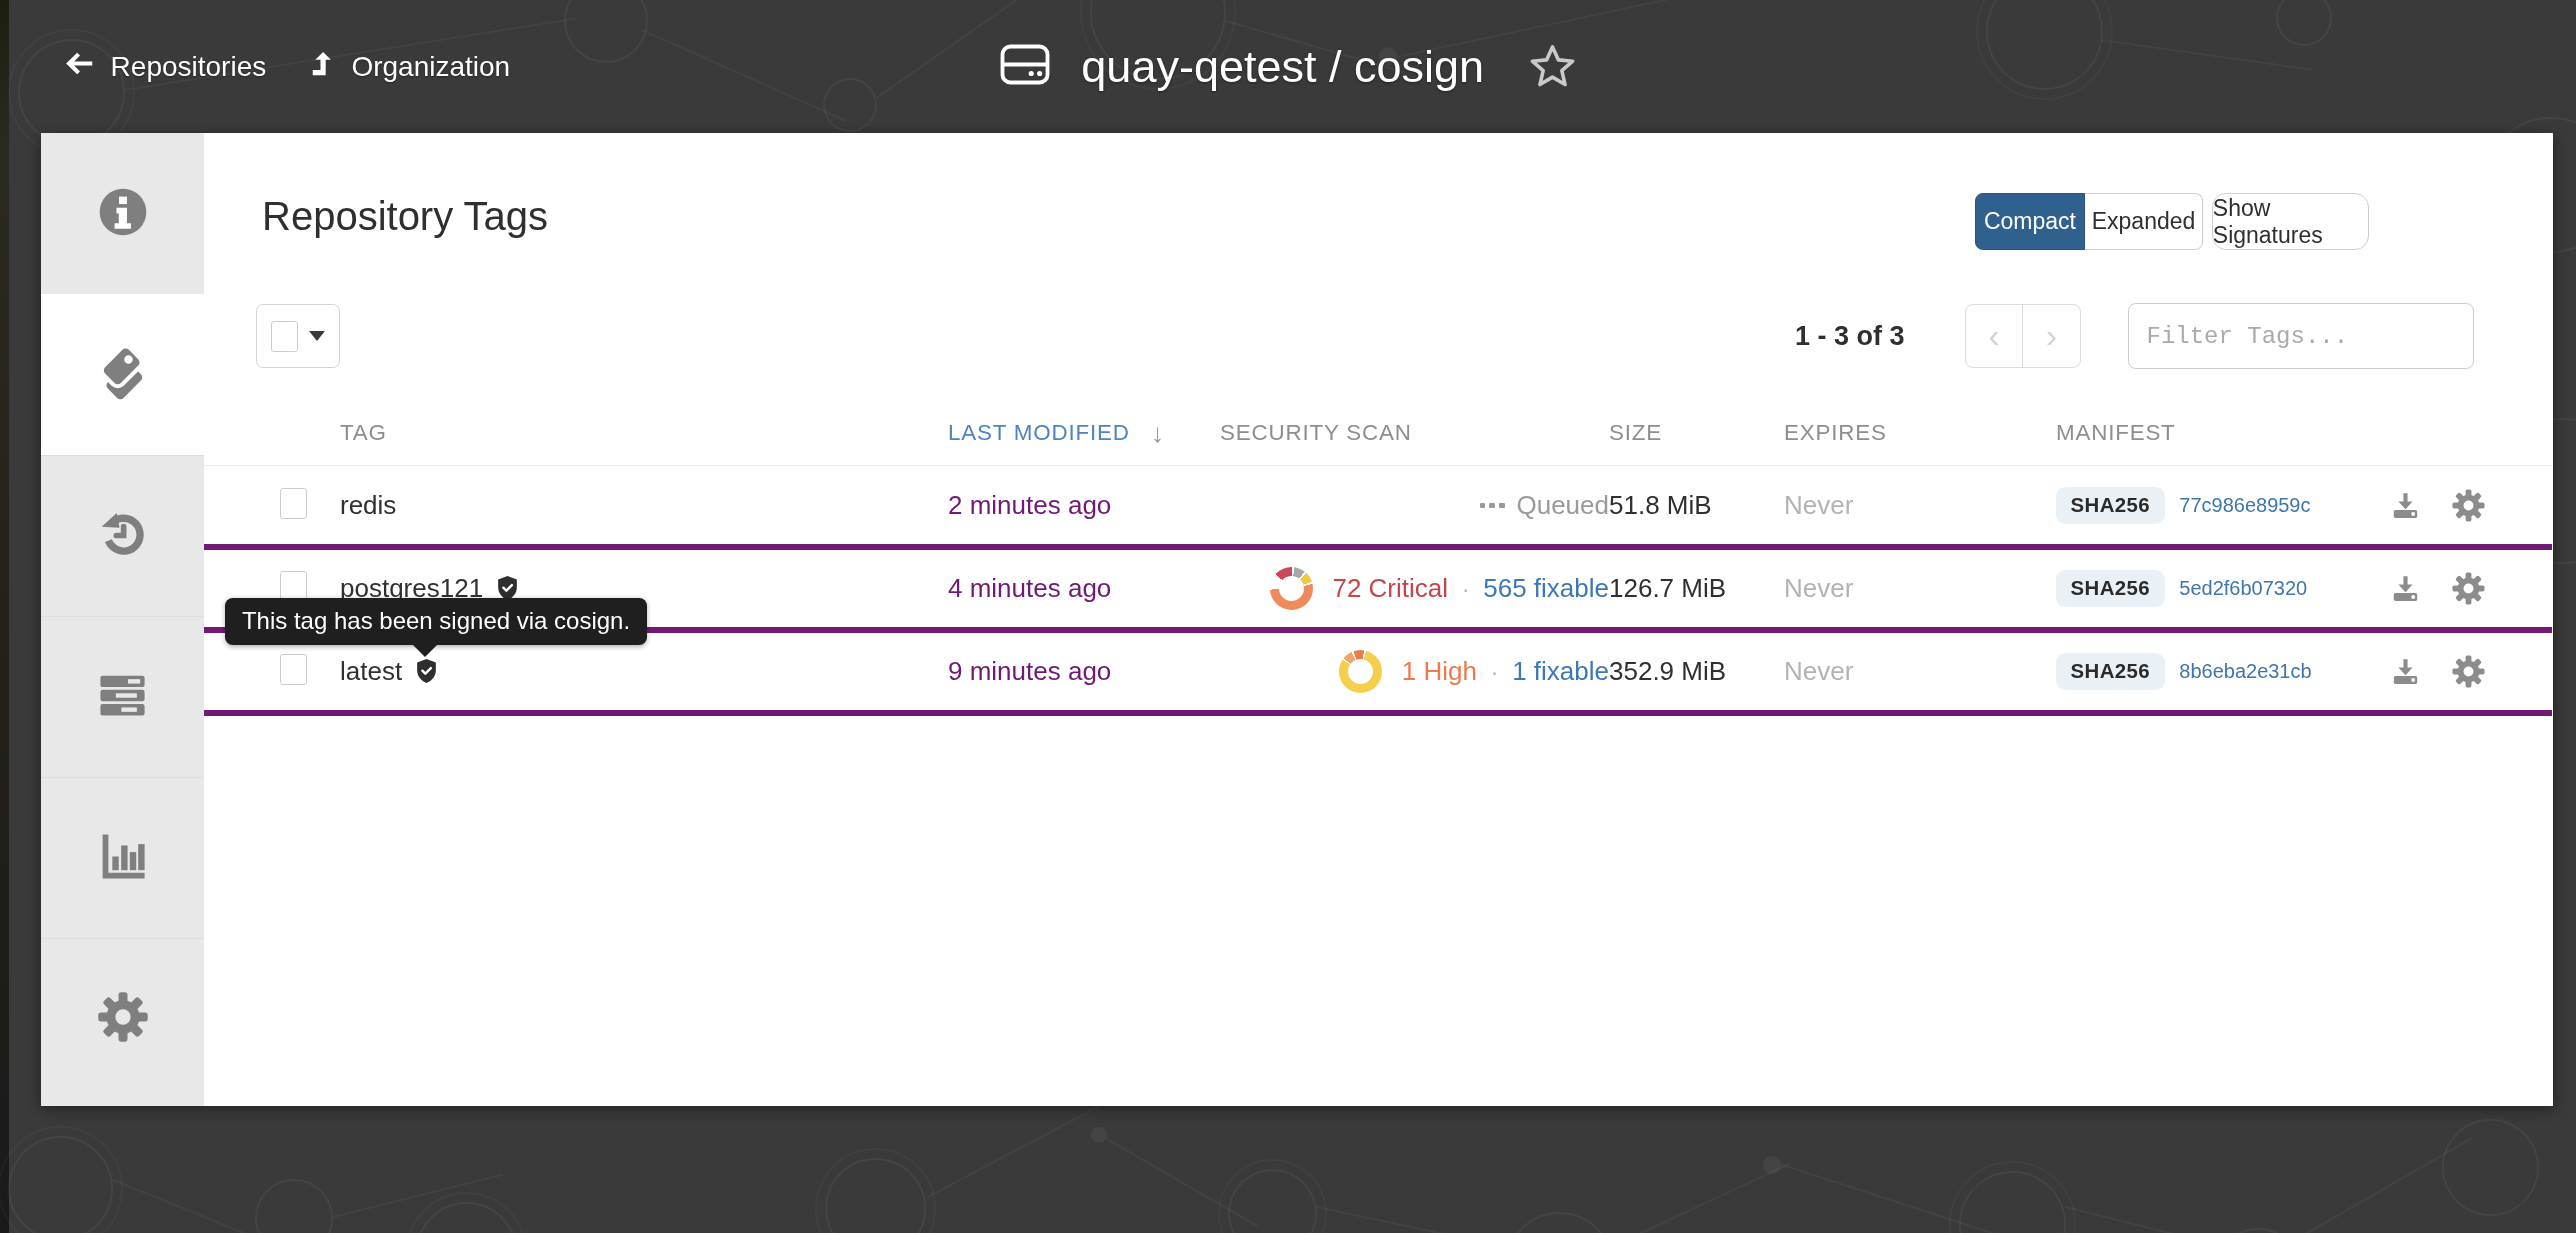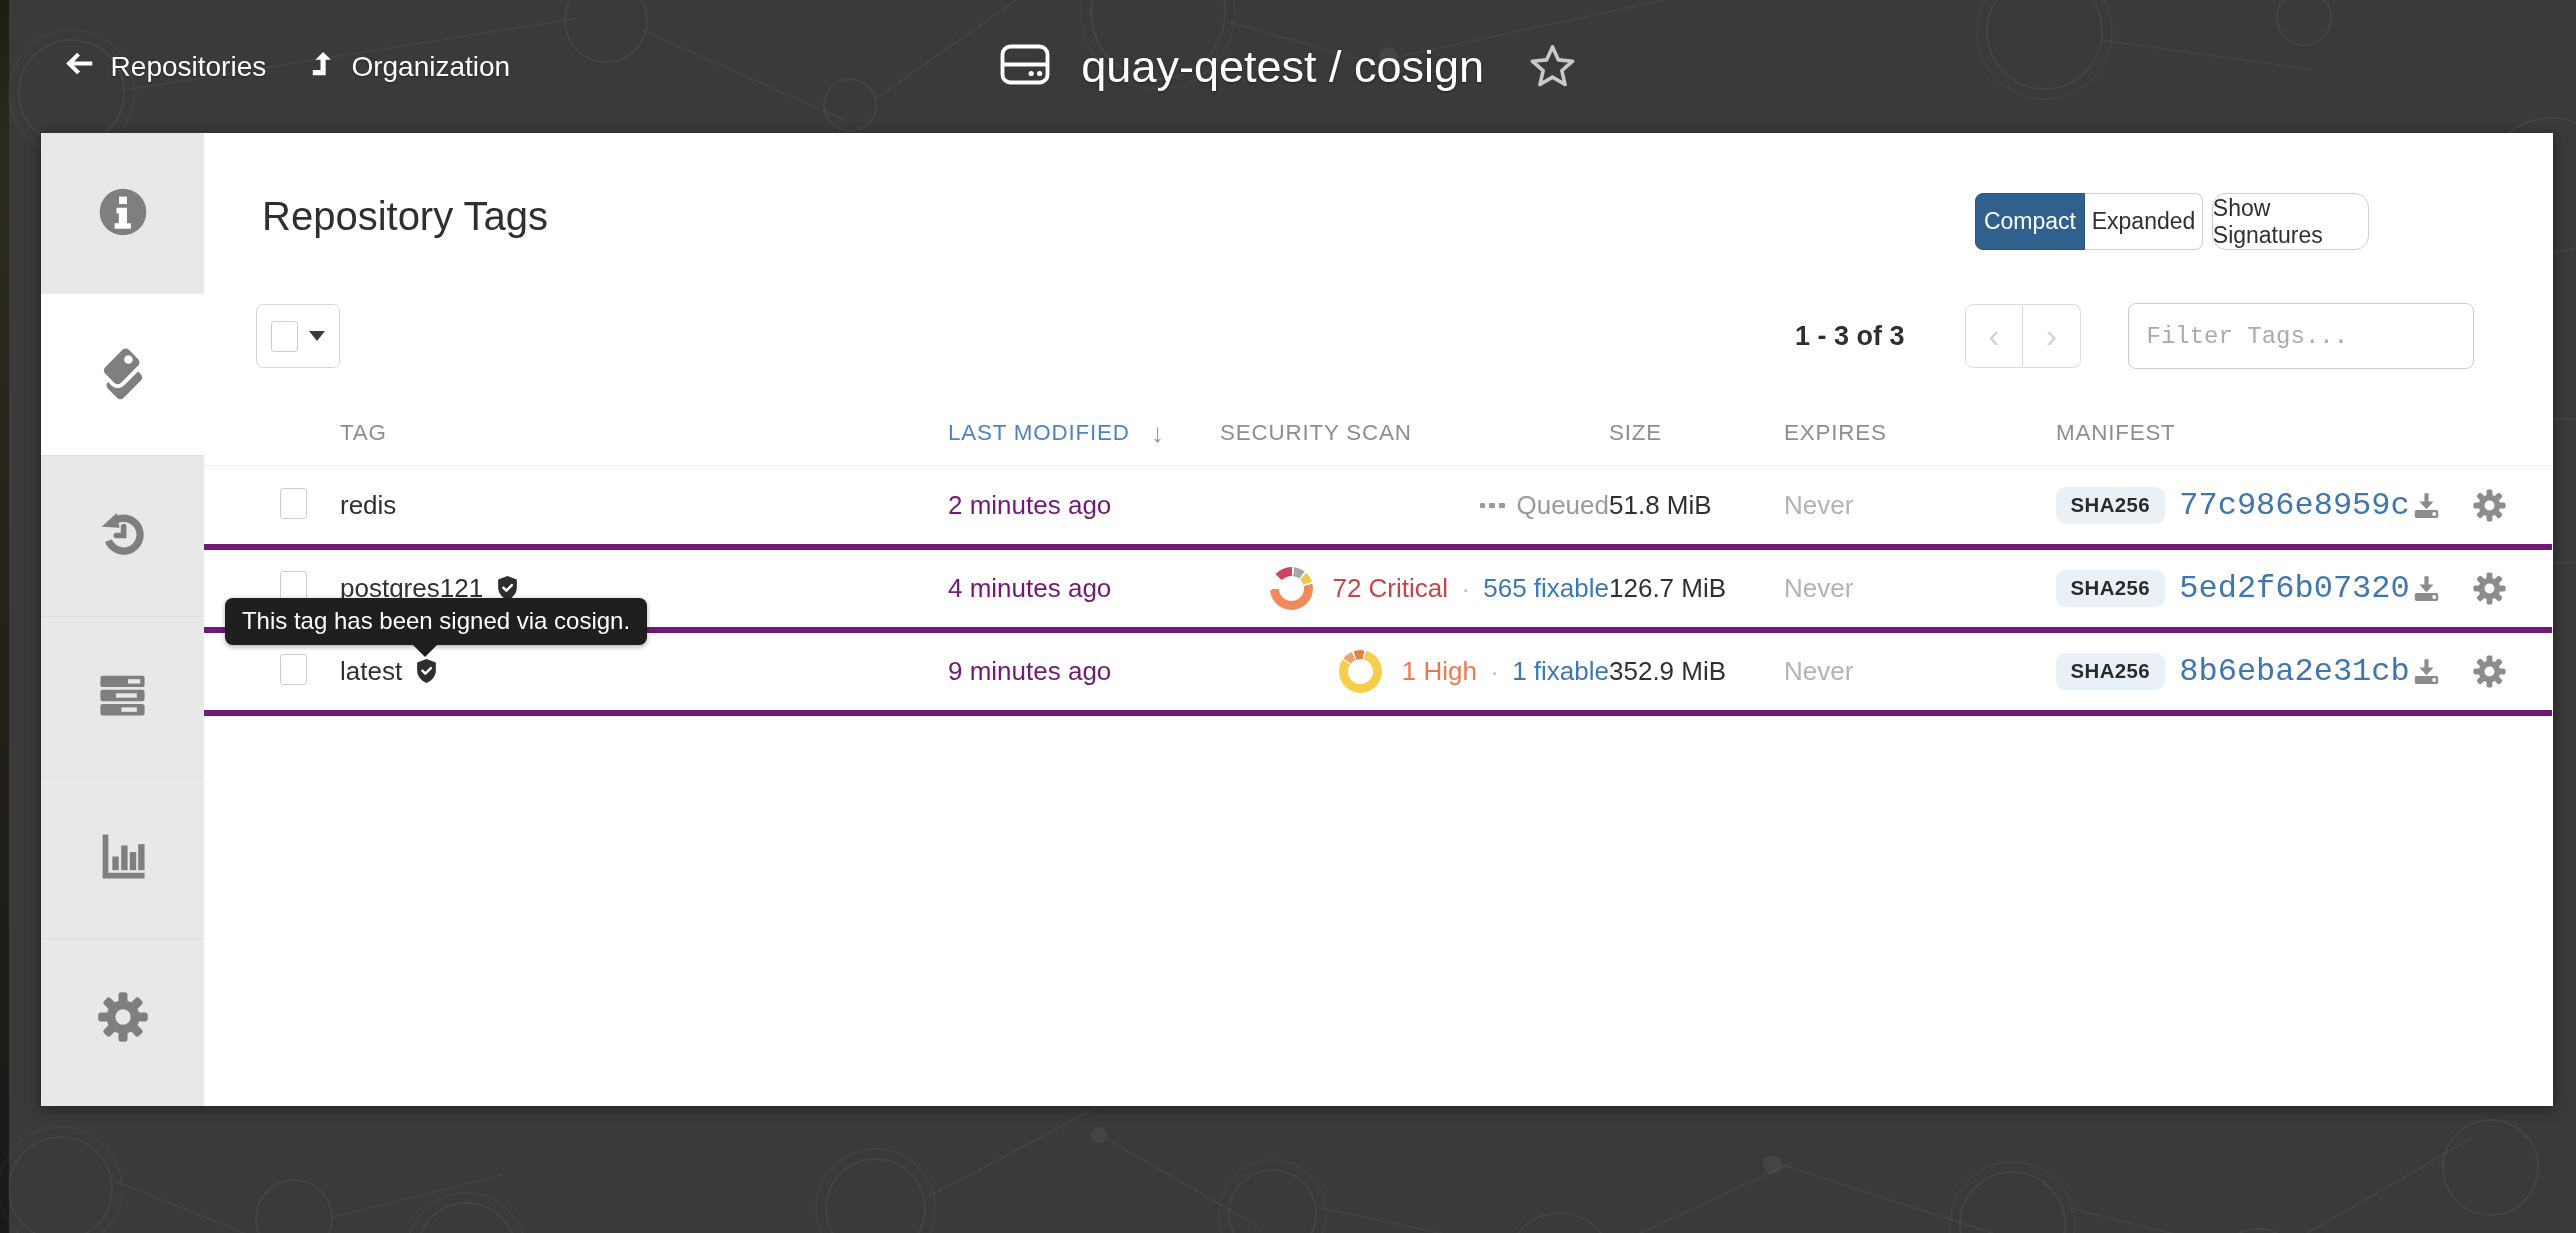--- a/index.html
+++ b/index.html
@@ -96,21 +96,21 @@
     background:#fff; border-radius:50%; }
   .donut-critical { background:conic-gradient(from -48deg,
       #c9485d 0 50deg, #fff 50deg 56deg, #a7a7a7 56deg 86deg, #fff 86deg 92deg,
       #f3c73f 92deg 120deg, #fff 120deg 126deg, #ee8a5c 126deg 315deg, #fff 315deg 360deg); }
   .donut-high { background:conic-gradient(from -52deg,
       #f2a46b 0 28deg, #fff 28deg 33deg, #ee7c48 33deg 62deg, #fff 62deg 67deg,
       #f5cf4b 67deg 355deg, #fff 355deg 360deg); }
   .manifest-cell { display:flex; align-items:center; }
   .sha-pill { background:#e9f0f6; border-radius:9.7px; padding:6.8px 14.6px; font-size:20.4px;
     font-weight:bold; color:#2b2b2b; letter-spacing:0.4px; }
-  .hash { margin-left:14.6px; font-family:Liberation Mono, monospace; font-size:32px; color:#3f76ad; cursor:pointer; }
+  .hash { margin-left:14.6px; font-family:Liberation Sans, sans-serif; font-size:20px; color:#3f76ad; cursor:pointer; }
   .row-actions { margin-left:auto; margin-right:7.8px; display:flex; align-items:center; gap:29px; }
   .icon-btn { cursor:pointer; display:flex; }
 
   
   .tooltip { position:absolute; left:21.4px; top:465px; z-index:5; background:#1f1f1f; color:#fff;
     font-size:24px; padding:8.8px 16.5px 10.7px; border-radius:7.8px; white-space:nowrap;
     box-shadow:0 1.9px 5.8px rgba(0,0,0,.3); }
   .tooltip-caret { position:absolute; left:188px; bottom:-11.7px; width:0; height:0;
     border-left:12.6px solid transparent; border-right:12.6px solid transparent; border-top:12.6px solid #1f1f1f; }
 </style>

